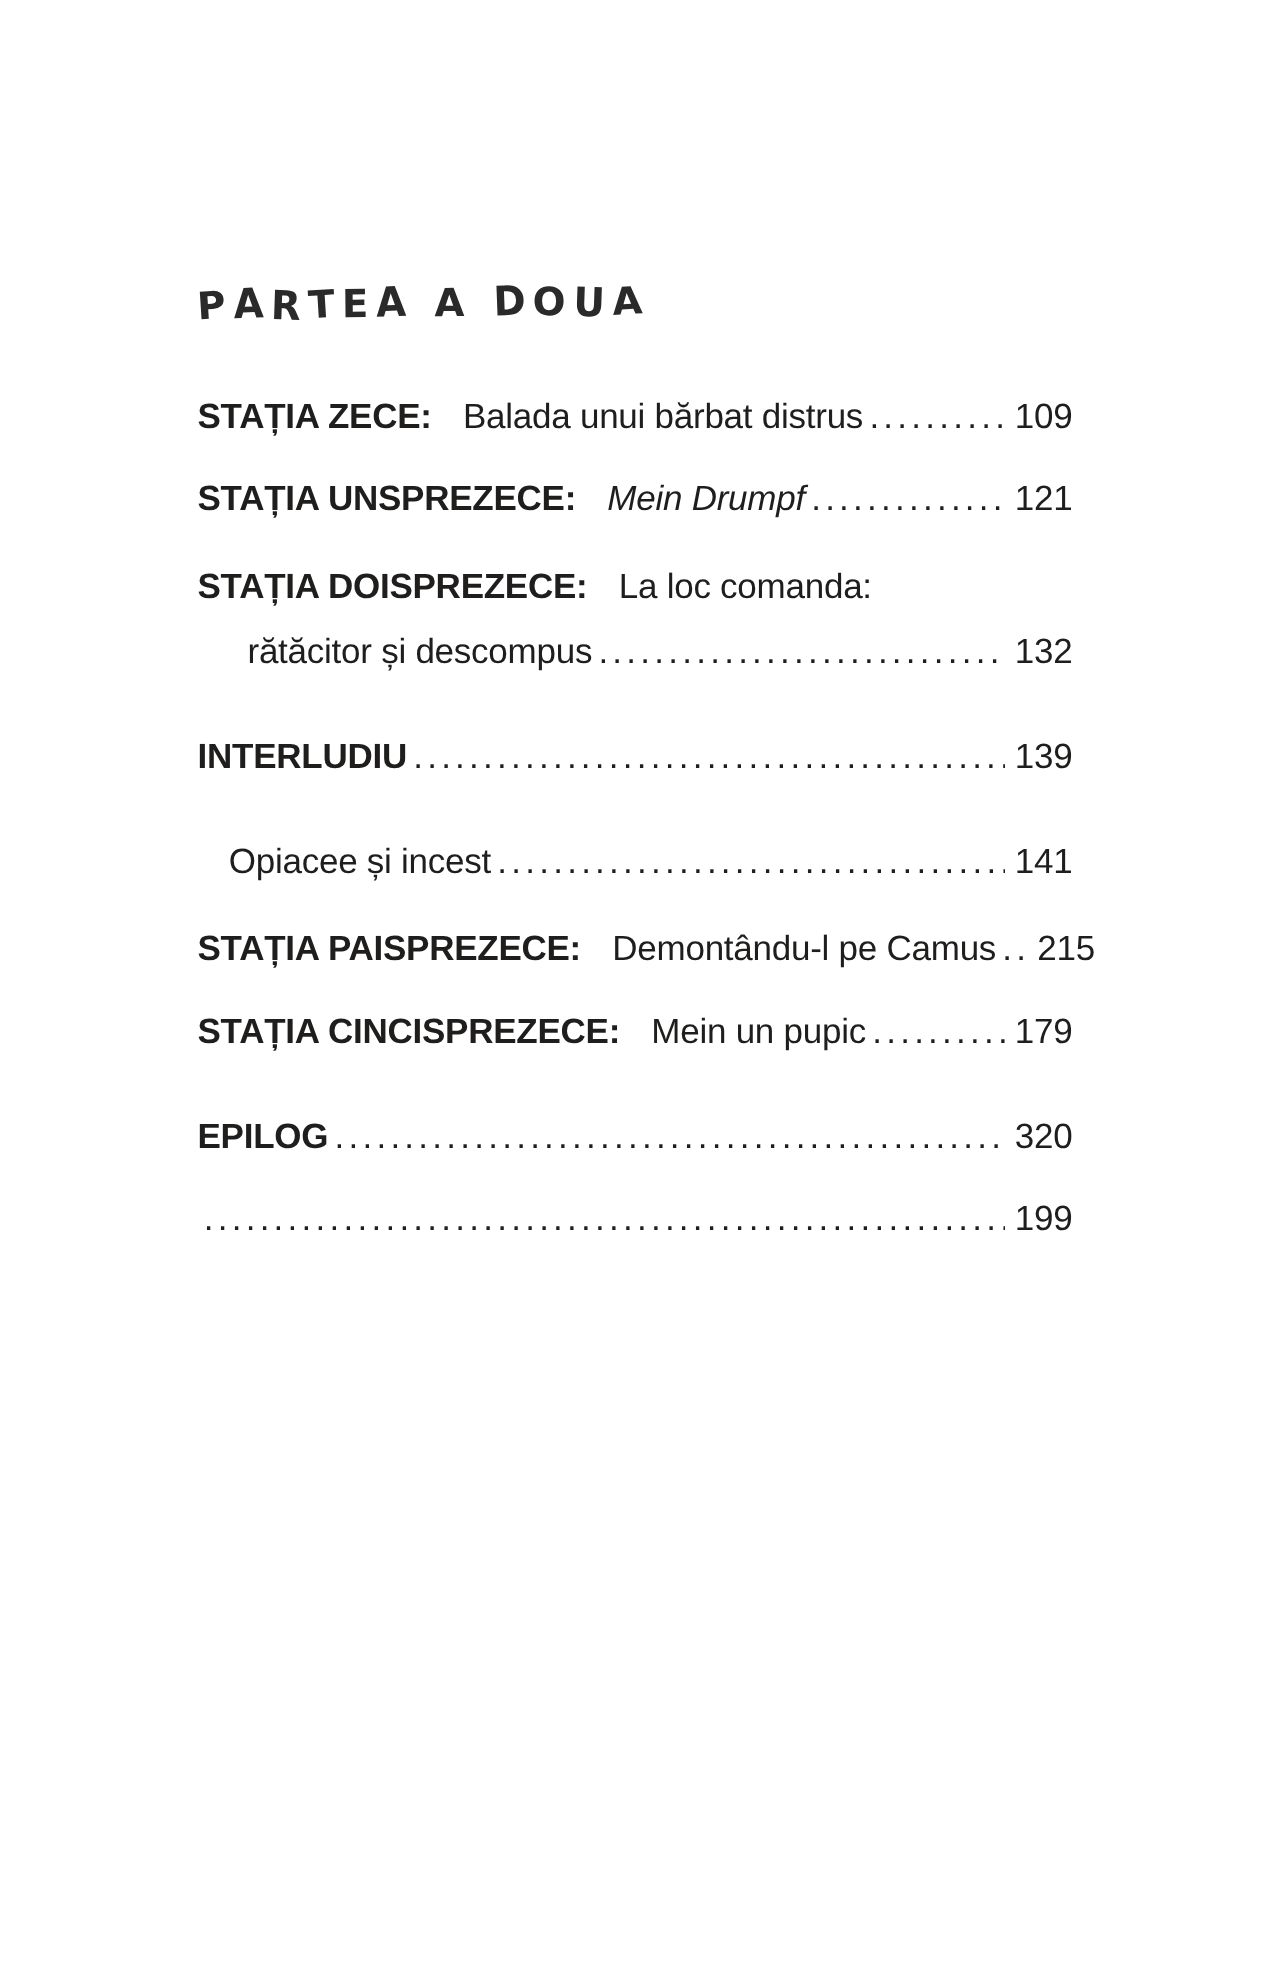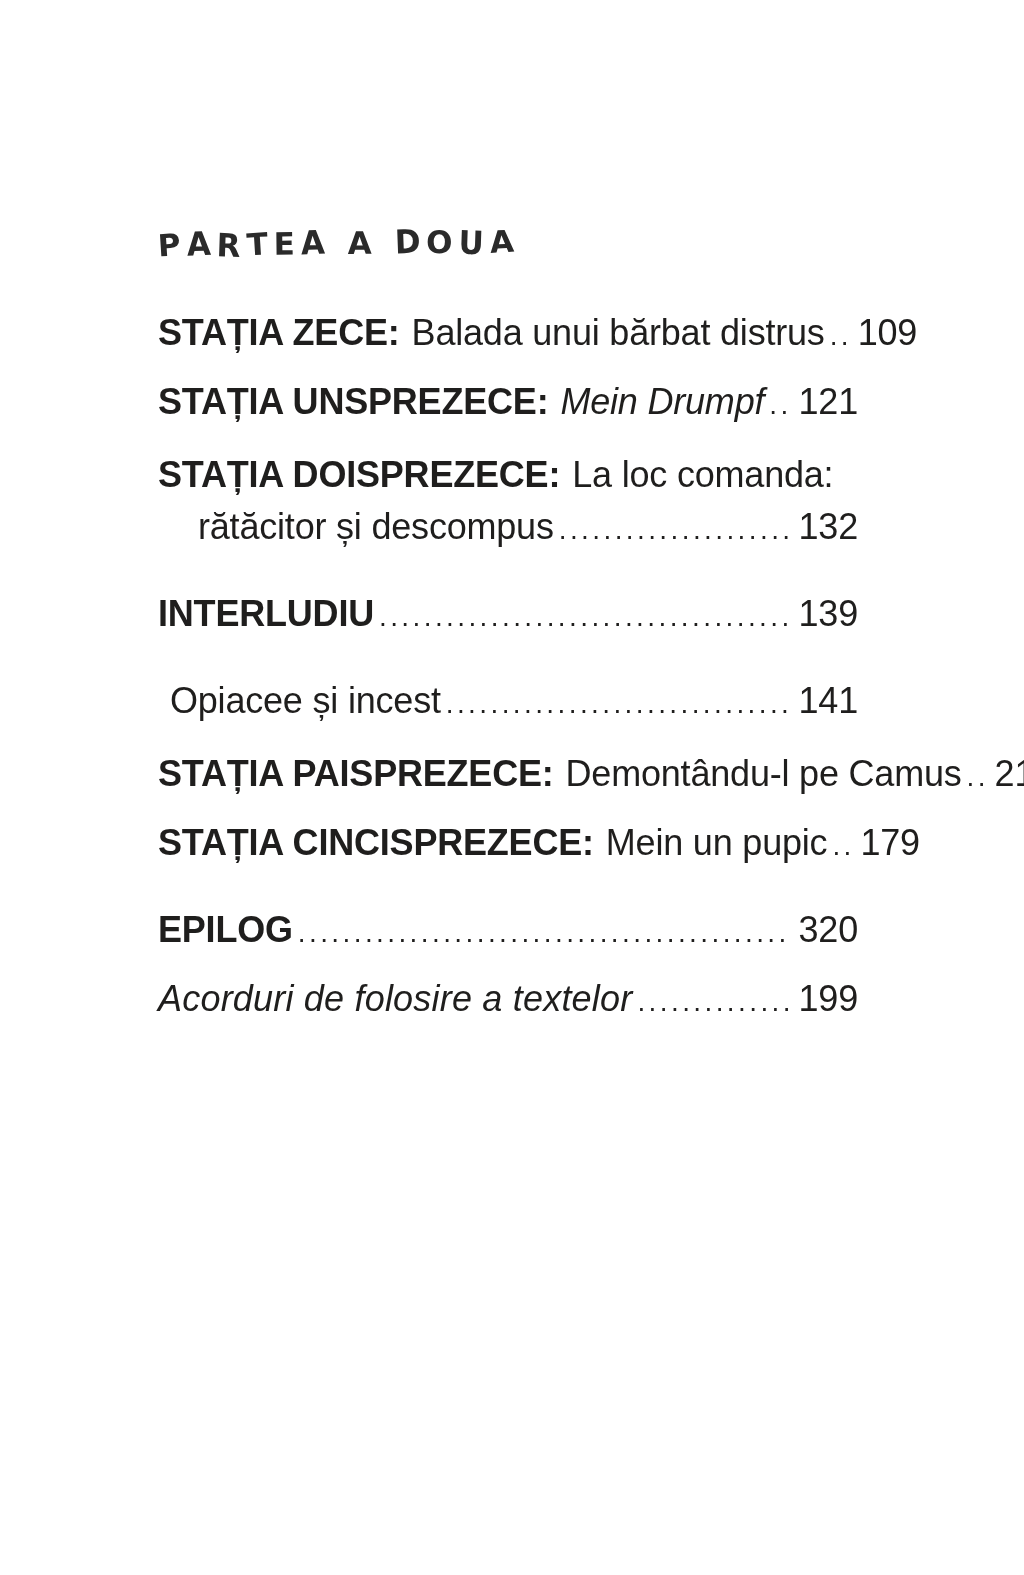--- a/index.html
+++ b/index.html
@@ -34,31 +34,31 @@
     transform-origin: left bottom;
   }
   .heading .h-ch { display: inline-block; }
   .heading .h-ch:nth-child(3n)   { transform: rotate(2.5deg) translateY(1px) scaleY(1.04); }
   .heading .h-ch:nth-child(3n+1) { transform: rotate(-3deg) scaleY(0.98); }
   .heading .h-ch:nth-child(4n+2) { transform: rotate(-1.5deg) translateY(-1px) scaleY(1.06); }
   .row {
     display: flex;
     align-items: baseline;
     line-height: 40px;
-    font-size: 36px;
+    font-size: 28px;
     letter-spacing: -0.2px;
     white-space: nowrap;
   }
   .lbl  { font-weight: bold; }
   .lbl.italic {
     font-weight: normal;
     font-style: italic;
     letter-spacing: 0.2px;
   }
-  .ttl  { margin-left: 12px; }
+  .ttl  { margin-left: 25px; }
   .ttl.italic { font-style: italic; }
   .dots {
     flex: 1;
     overflow: hidden;
     white-space: nowrap;
     margin: 0 8px 0 5px;
     min-width: 20px;
   }
   .dots::after {
     content: "....................................................................................................................................................................";
@@ -137,18 +137,17 @@
   </div>
 
   <div class="row mt-wide">
     <span class="lbl">EPILOG</span>
     <span class="dots"></span>
     <span class="num">320</span>
   </div>
 
 
   <div class="row mt-normal">
-    <span class="lbl italic">Acorduri de folosire a textelor</span>
     <span class="dots"></span>
     <span class="num">199</span>
   </div>
 
 </div>
 
 </body></html>

